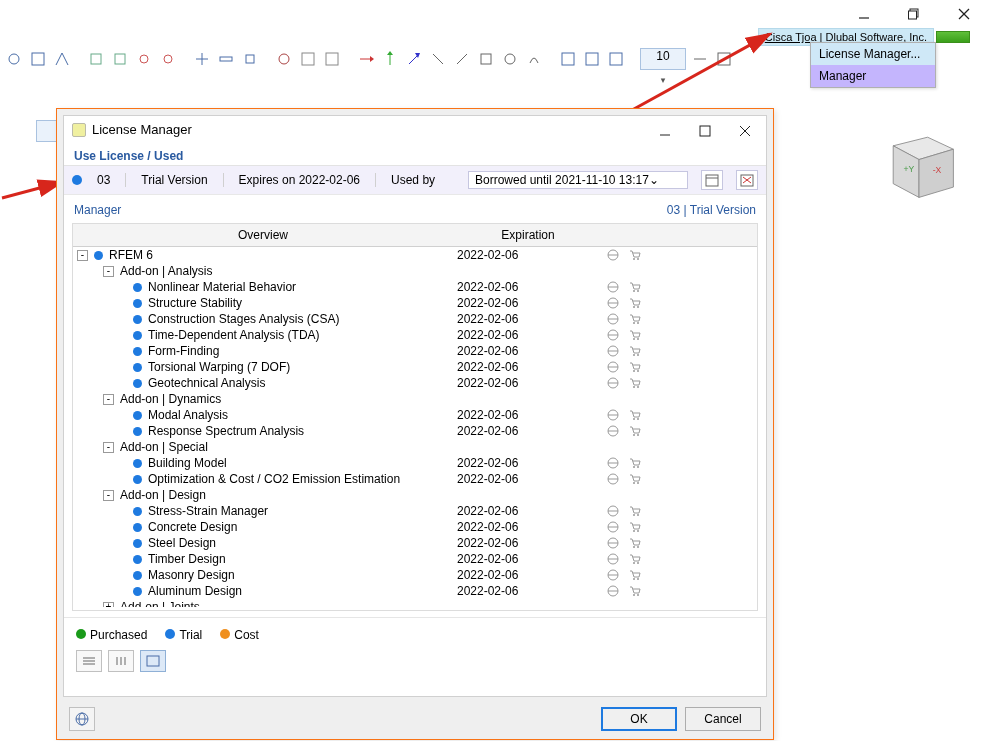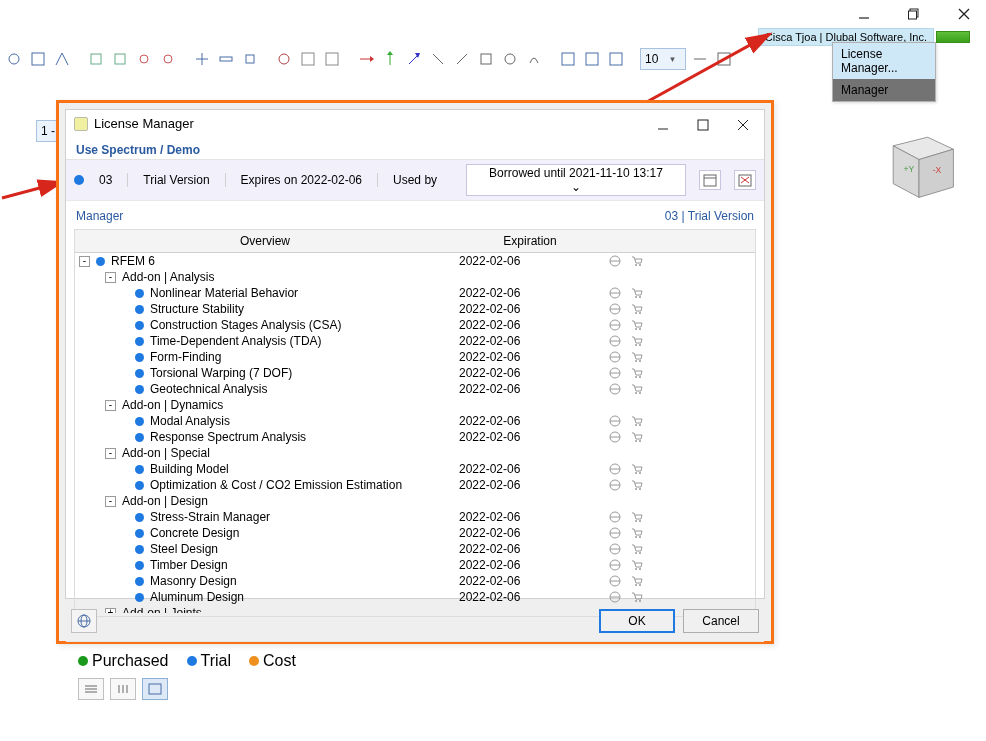--- a/index.html
+++ b/index.html
@@ -5,71 +5,71 @@
 * { box-sizing: border-box; margin: 0; padding: 0; font-family: "Segoe UI", Tahoma, sans-serif; }
 body { background: #fff; width: 986px; height: 741px; position: relative; overflow: hidden; font-size: 12px; }
 
 
 .win-controls { position: absolute; top: 4px; right: 8px; display: flex; gap: 22px; align-items: center; }
 .win-btn { width: 28px; height: 20px; display: flex; align-items: center; justify-content: center; cursor: default; }
 .win-btn svg { width: 12px; height: 12px; }
 
 
 .user-badge { position: absolute; top: 28px; right: 16px; display: flex; align-items: center; }
-.user-badge .name { background: #cde9f6; border: 1px solid #b5d9ea; padding: 2px 6px; font-size: 11px; }
+.user-badge .name { background: #cde9f6; border: 1px solid #b5d9ea; padding: 2px 6px; font-size: 11px; text-decoration: underline; }
 .user-badge .bar { width: 34px; height: 12px; background: linear-gradient(#5fbf3a,#3a9f1a); margin-left: 2px; border:1px solid #3a8f1a;}
-.user-menu { position: absolute; top: 42px; right: 50px; background:#737373; border:1px solid #b0b0b0; width: 104px; box-shadow: 1px 1px 3px rgba(0,0,0,.15); }
+.user-menu { position: absolute; top: 42px; right: 50px; background:#c4b5fd; border:1px solid #b0b0b0; width: 126px; box-shadow: 1px 1px 3px rgba(0,0,0,.15); }
 .user-menu .item { padding: 4px 8px; font-size: 12px; cursor: default; }
 .user-menu .item.hi { background: #cfe8f7; }
 
 
 .toolbar { position: absolute; left: 0; right: 0; display:flex; align-items:center; gap:4px; padding: 2px 4px; }
 .toolbar.t1 { top: 46px; }
 .toolbar.t2 { top: 74px; margin-top: 44px; }
 .tb-ico { width:20px; height:20px; display:flex; align-items:center; justify-content:center; color:#4a6da7; }
 .tb-ico svg { width:16px; height:16px; }
 .tb-sep { width:6px; }
-.combo { display:flex; align-items:center; border:1px solid #a9c2e0; background:#eaf2fb; height:22px; padding:0 4px; font-size:12px; gap:12px;}
+.combo { display:flex; align-items:center; border:1px solid #a9c2e0; background:#eaf2fb; height:22px; padding:0 4px; font-size:12px; gap:12px;flex-direction:column;}
 .combo .chev { font-size:9px; color:#555;}
 
 
-.dialog { position:absolute; left:56px; top:100px; width:718px; height:544px; background:#efefef; border:3px solid #f97316; box-shadow: 2px 2px 6px rgba(0,0,0,.1);}
+.dialog { position:absolute; left:56px; top:108px; width:718px; height:632px; background:#efefef; border:1px solid #f97316; box-shadow: 2px 2px 6px rgba(0,0,0,.1);}
 .dlg-inner { position:absolute; inset:6px 6px 42px 6px; background:#fff; border:1px solid #d0d0d0;}
 .dlg-title { display:flex; align-items:center; gap:6px; padding:6px 8px; font-size:13px;}
 .dlg-title .ico { width:14px; height:14px; background:#f0f0a0; border:1px solid #bba; border-radius:2px;}
 .dlg-win { position:absolute; top:6px; right:10px; display:flex; gap:18px; align-items:center;}
 .dlg-win .wbtn { width:22px; height:18px; display:flex; align-items:center; justify-content:center;}
 .section-h { padding:6px 10px 2px; color:#2a5aa0; font-size:12px; font-weight:600; border-bottom:1px solid #e3e3e3;}
 .lic-row { display:flex; align-items:center; gap:9px; padding:4px 8px; border-bottom:1px solid #e8e8e8; background:#f2f0fb;}
 .lic-row .dot { width:10px; height:10px; border-radius:50%; background:#1e7ae0;}
 .lic-row .cell { padding:2px 6px; font-size:12px;}
 .lic-row .sep { width:1px; height:14px; background:#d0d0d0;}
-.lic-row .dd { margin-left:auto; display:flex; align-items:center; border:1px solid #c6c6e0; padding:1px 6px; background:#fff; font-size:12px; width:220px; justify-content:flex-end;flex-direction:column;}
+.lic-row .dd { margin-left:auto; display:flex; align-items:center; border:1px solid #c6c6e0; padding:1px 6px; background:#fff; font-size:12px; width:220px; justify-content:flex-start;}
 .lic-row .ibtn { width:22px; height:20px; border:1px solid #c6c6e0; background:#fff; display:flex; align-items:center; justify-content:center; margin-left:4px;}
 
 .products-head { display:flex; justify-content:space-between; padding:8px 10px 4px; color:#2a5aa0; font-size:12px; }
-.table-wrap { position:relative; margin:2px 8px 24px; border:1px solid #dcdcdc; height:388px; overflow:hidden;}
+.table-wrap { position:relative; margin:2px 8px 6px; border:1px solid #dcdcdc; height:388px; overflow:hidden;}
 .tbl-head { display:flex; background:#f4f4f4; border-bottom:1px solid #d0d0d0; font-size:12px;}
 .tbl-head .th { padding:4px 6px; text-align:center;}
 .col-ov { flex:0 0 380px;}
 .col-ex { flex:0 0 150px;}
 .col-ic { flex:1;}
 .tbl-body { height:360px; overflow-y:scroll;}
 .row { display:flex; align-items:center; font-size:12px; height:16px; white-space:nowrap;}
 .row .c1 { flex:0 0 380px; display:flex; align-items:center;}
 .row .c2 { flex:0 0 150px; padding-left:4px;}
 .row .c3 { flex:1; display:flex; gap:10px; padding-left:4px; color:#888;}
 .indent0 { padding-left:4px;}
 .indent1 { padding-left:30px;}
 .indent2 { padding-left:60px;}
 .tree-t { width:11px; height:11px; border:1px solid #999; display:inline-flex; align-items:center; justify-content:center; font-size:10px; line-height:1; margin-right:6px; background:#fff;}
 .bdot { width:9px; height:9px; border-radius:50%; background:#1e7ae0; display:inline-block; margin-right:6px; flex-shrink:0;}
 .pico { width:12px; height:12px; display:inline-block;}
 
-.legend { display:flex; gap:18px; align-items:center; padding:10px 12px 4px; font-size:16px; border-top:1px solid #e6e6e6;}
+.legend { display:flex; gap:18px; align-items:center; padding:10px 12px 4px; font-size:12px; border-top:1px solid #e6e6e6;}
 .legend .ldot { width:10px; height:10px; border-radius:50%; display:inline-block; margin-right:4px;}
 .legend .pur { background:#1a9a1a;}
 .legend .tri { background:#1e7ae0;}
 .legend .dem { background:#ef8f1e;}
 .foot-icons { display:flex; gap:6px; padding:4px 12px 8px;}
 .foot-icons .fb { width:26px; height:22px; border:1px solid #c0c0c0; background:#f8f8f8; display:flex; align-items:center; justify-content:center;}
 .foot-icons .fb.active { background:#dde9f7; border-color:#8fb0d6;}
 
 .dlg-buttons { position:absolute; bottom:8px; right:12px; display:flex; gap:8px;border-radius:10px;}
 .btn { width:76px; height:24px; border:1px solid #adadad; background:#f0f0f0; font-size:12px; display:flex; align-items:center; justify-content:center; cursor:default;}
@@ -393,21 +393,21 @@
           </svg>
         </div>
       <div class="wbtn">
           <svg width="12" height="12">
             <line x1="1" y1="1" x2="11" y2="11" stroke="#222"></line>
             <line x1="11" y1="1" x2="1" y2="11" stroke="#222"></line>
           </svg>
         </div>
     </div>
 
-    <div class="section-h">Use Spectrum / Demo</div>
+    <div class="section-h">Use License / Used</div>
     <div class="lic-row">
       <span class="dot"></span>
       <span class="cell">03</span>
       <span class="sep"></span>
       <span class="cell">Trial Version</span>
       <span class="sep"></span>
       <span class="cell">Expires on 2022-02-06</span>
       <span class="sep"></span>
       <span class="cell">Used by</span>
       <div class="dd">

